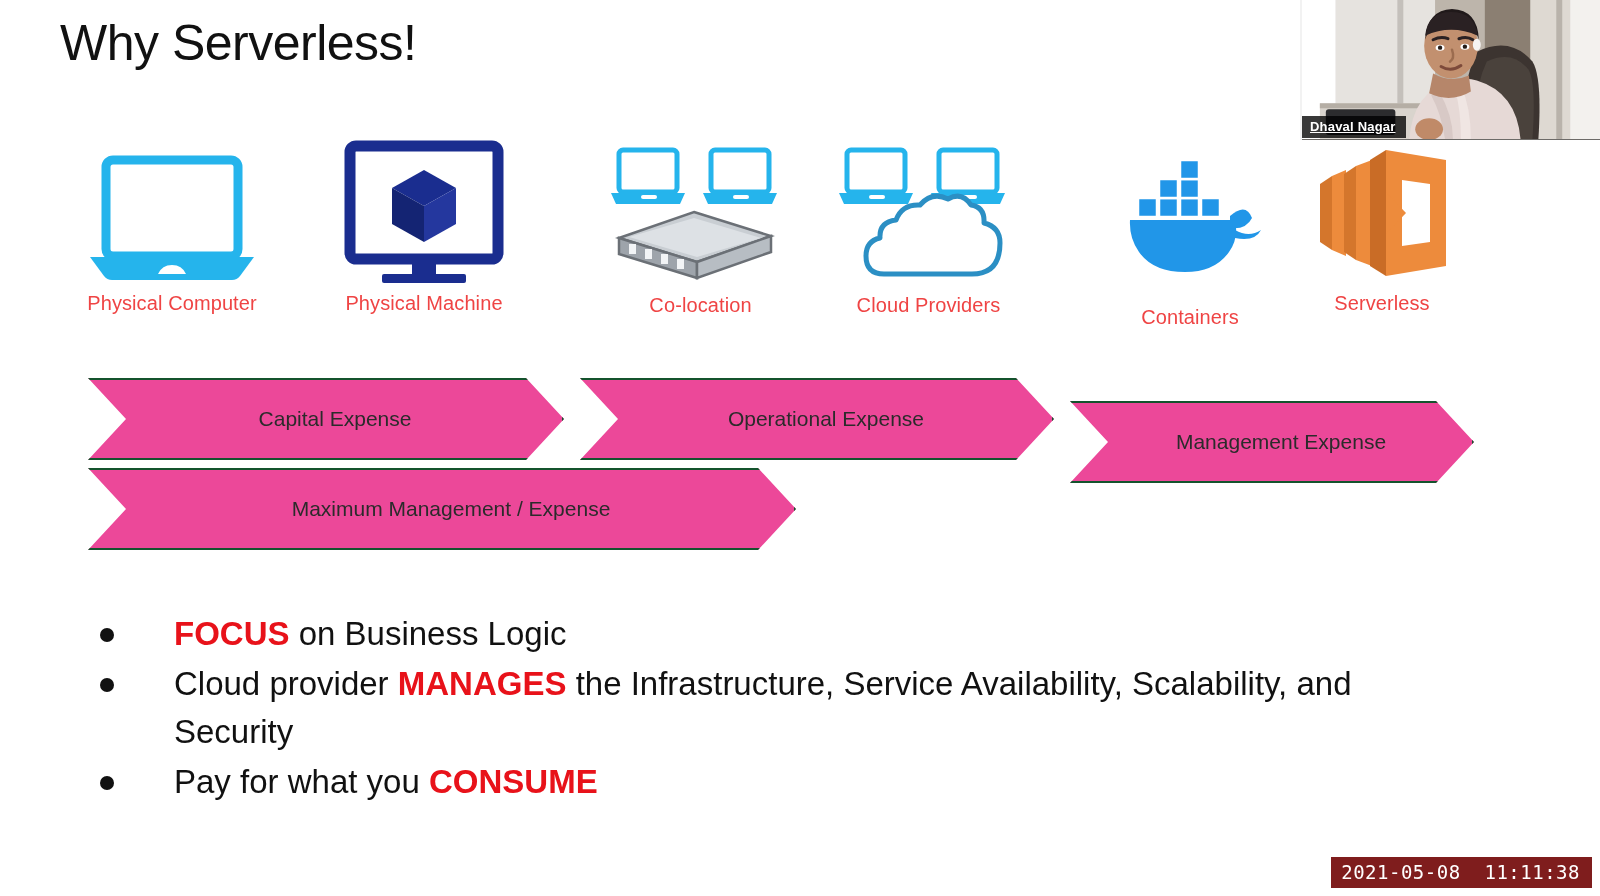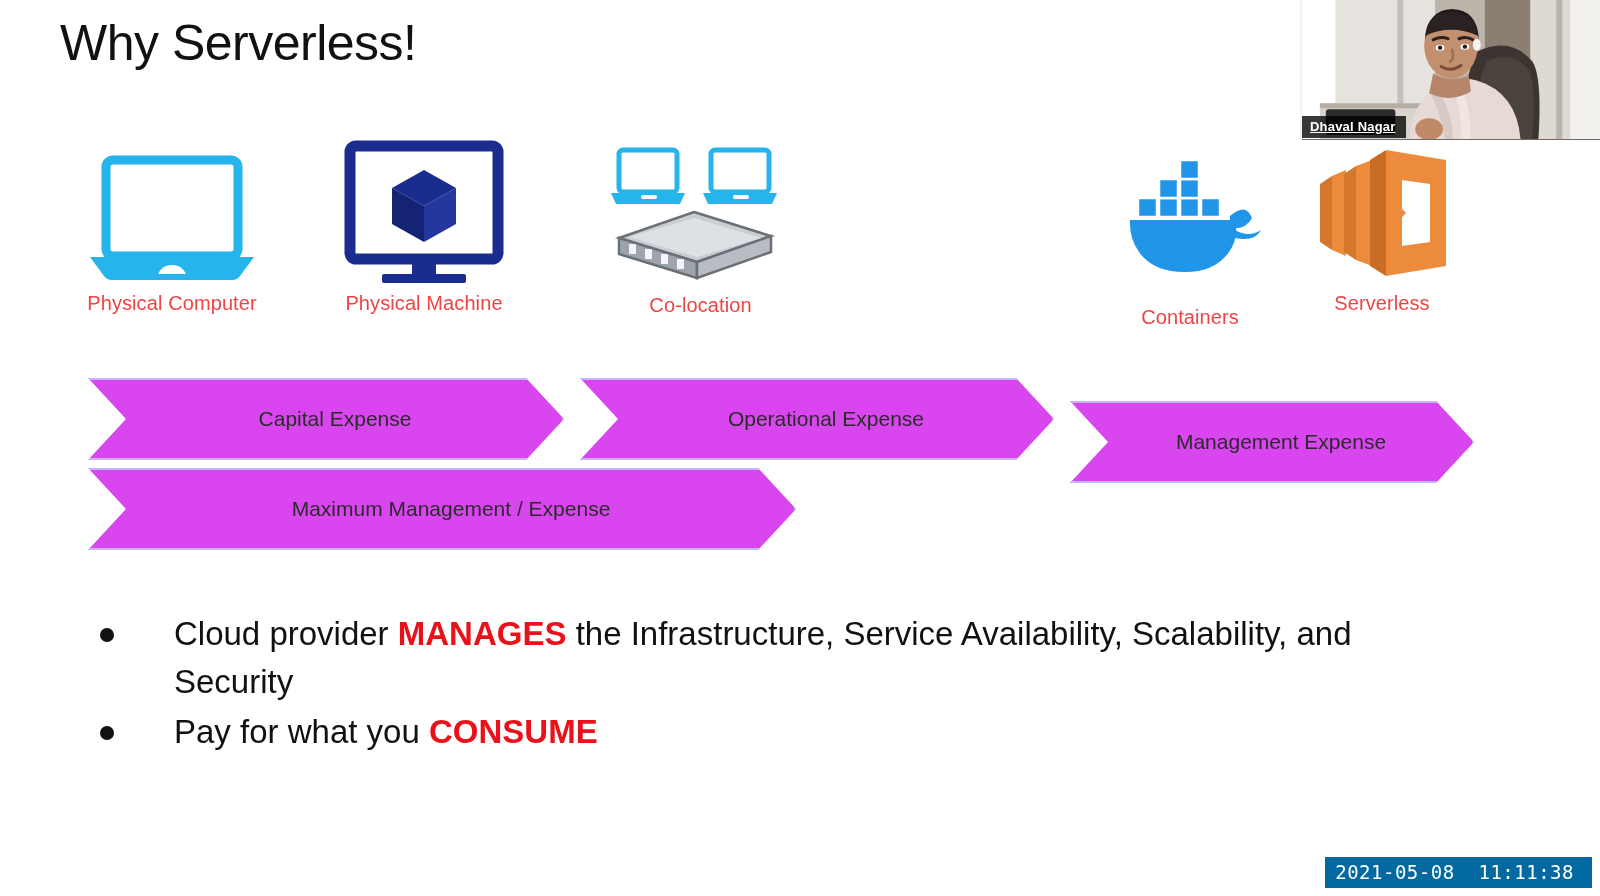--- a/index.html
+++ b/index.html
@@ -71,22 +71,22 @@
 
   
   .chev-row { position: absolute; height: 82px; }
   #chev-row-1 { left: 0; top: 378px; width: 1540px; }
   #chev-row-2 { left: 0; top: 468px; width: 1540px; }
 
   .chevron {
     position: absolute;
     top: 0;
     height: 82px;
-    background: #d946ef;
-    border: 2px solid #c4b5fd;
+    background: #ec4899;
+    border: 2px solid #14532d;
     display: flex;
     align-items: center;
     justify-content: center;
     -webkit-clip-path: polygon(0 0, calc(100% - 38px) 0, 100% 50%, calc(100% - 38px) 100%, 0 100%, 38px 50%);
     clip-path: polygon(0 0, calc(100% - 38px) 0, 100% 50%, calc(100% - 38px) 100%, 0 100%, 38px 50%);
   }
   .chevron-text {
     font-size: 21px;
     color: #2b2b2b;
     white-space: nowrap;
@@ -151,26 +151,26 @@
     padding: 3px 10px 4px 8px;
     letter-spacing: 0.2px;
     text-decoration: underline;
   }
 
   
   #timestamp {
     position: absolute;
     right: 8px;
     bottom: 8px;
-    background: #0369a1;
+    background: #7f1d1d;
     color: #ffffff;
     font-family: "DejaVu Sans Mono", monospace;
     font-size: 19px;
     letter-spacing: 0.5px;
-    padding: 4px 18px 5px 10px;
+    padding: 4px 12px 5px 10px;
     white-space: pre;
   }
 </style>
 </head>
 <body>
 
 <div id="slide-title">Why Serverless!</div>
 
 <div id="icon-row">
 
@@ -223,20 +223,47 @@
           <rect x="28" y="106" width="7" height="10"></rect>
           <rect x="44" y="111" width="7" height="10"></rect>
           <rect x="60" y="116" width="7" height="10"></rect>
           <rect x="76" y="121" width="7" height="10"></rect>
         </g>
       </svg>
     </div>
     <div class="icon-label">Co-location</div>
   </div>
 
+  <div class="icon-cell" id="cell-3">
+    <div class="icon-art">
+      <svg width="200" height="150" viewBox="0 0 200 150" aria-hidden="true">
+        <g>
+          <rect x="18" y="12" width="58" height="42" rx="4" fill="none" stroke="#25b4ec" stroke-width="5"></rect>
+          <path d="M10 55 H84 L79 66 H15 Z" fill="#25b4ec"></path>
+          <rect x="40" y="57" width="16" height="4" rx="2" fill="#ffffff"></rect>
+        </g>
+        <g>
+          <rect x="110" y="12" width="58" height="42" rx="4" fill="none" stroke="#25b4ec" stroke-width="5"></rect>
+          <path d="M102 55 H176 L171 66 H107 Z" fill="#25b4ec"></path>
+          <rect x="132" y="57" width="16" height="4" rx="2" fill="#ffffff"></rect>
+        </g>
+        <path d="M55 136
+                 q-18 0 -18 -18
+                 q0 -15 14 -18
+                 q-1 -16 16 -18
+                 q6 -16 24 -15
+                 q12 -14 28 -6
+                 q14 -8 23 6
+                 q14 2 13 18
+                 q16 4 16 20
+                 q0 31 -28 31 Z" fill="#ffffff" stroke="#2b8fc4" stroke-width="5" stroke-linejoin="round"></path>
+      </svg>
+    </div>
+    <div class="icon-label">Cloud Providers</div>
+  </div>
 
   <div class="icon-cell" id="cell-4">
     <div class="icon-art">
       <svg width="176" height="150" viewBox="0 0 176 150" aria-hidden="true">
         <g fill="#2196e8" stroke="#ffffff" stroke-width="2.5">
           <rect x="36" y="60" width="19" height="19"></rect>
           <rect x="57" y="60" width="19" height="19"></rect>
           <rect x="78" y="60" width="19" height="19"></rect>
           <rect x="99" y="60" width="19" height="19"></rect>
           <rect x="57" y="41" width="19" height="19"></rect>
@@ -280,20 +307,24 @@
   </div>
 </div>
 
 <div class="chev-row" id="chev-row-2">
   <div class="chevron" id="chev-2-0">
     <span class="chevron-text">Maximum Management / Expense</span>
   </div>
 </div>
 
 <div id="bullets">
+  <div class="bullet-item">
+    <span class="bullet-dot"></span>
+    <span class="bullet-text"><span class="kw">FOCUS</span><span> on Business Logic</span></span>
+  </div>
   <div class="bullet-item">
     <span class="bullet-dot"></span>
     <span class="bullet-text"><span>Cloud provider </span><span class="kw">MANAGES</span><span> the Infrastructure, Service Availability, Scalability, and Security</span></span>
   </div>
   <div class="bullet-item">
     <span class="bullet-dot"></span>
     <span class="bullet-text"><span>Pay for what you </span><span class="kw">CONSUME</span></span>
   </div>
 </div>
 

